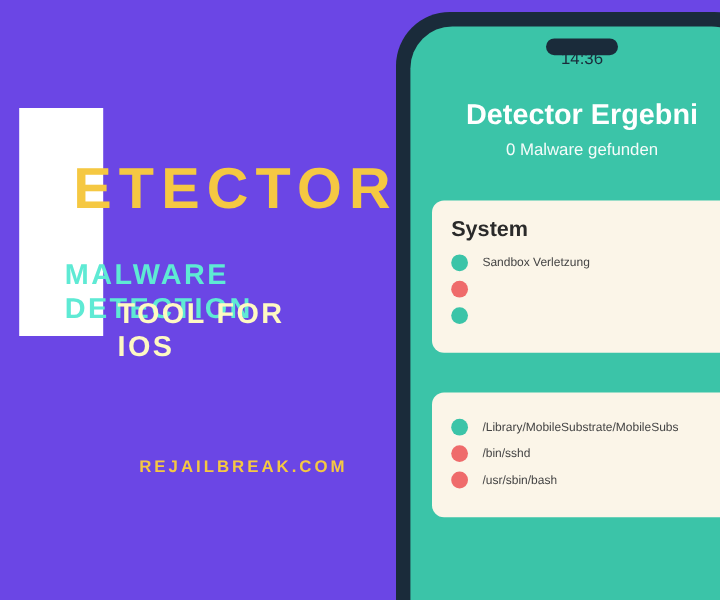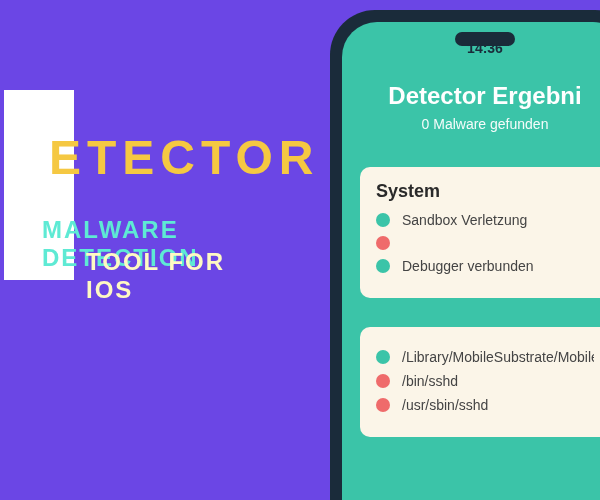--- a/index.html
+++ b/index.html
@@ -6,21 +6,21 @@
     body {
       width: 600px;
       height: 500px;
       background: #6b46e5;
       font-family: -apple-system, BlinkMacSystemFont, "Segoe UI", Arial, sans-serif;
       position: relative;
       overflow: hidden;
     }
     .left-panel {
       position: absolute;
-      left: 4px;
+      left: 16px;
       top: 0;
       width: 273px;
       height: 500px;
     }
     .white-box {
       position: absolute;
       left: 0;
       top: 90px;
       width: 70px;
       height: 190px;
@@ -94,21 +94,21 @@
       background: #1a2b3a;
       border-radius: 8px;
     }
     .status-time {
       position: absolute;
       top: 18px;
       left: 50%;
       transform: translateX(-50%);
       color: #1a2b3a;
       font-size: 14px;
-      font-weight: 700;
+      font-weight: 400;
     }
     .app-header {
       position: absolute;
       top: 60px;
       left: 0;
       width: 100%;
       text-align: center;
       padding: 0 18px;
     }
     .app-title {
@@ -146,34 +146,35 @@
     .dot {
       width: 14px;
       height: 14px;
       border-radius: 50%;
       margin-right: 12px;
       flex-shrink: 0;
     }
     .dot-green { background: #3bc4a8; }
     .dot-red { background: #ef6b6b; }
     .item-label {
-      font-size: 14px;
+      font-size: 10px;
       color: #444;
       white-space: nowrap;
       overflow: hidden;
     }
   </style>
 </head>
 <body>
 
 <div class="left-panel">
   <div class="white-box"></div>
   <div class="title-main">ETECTOR</div>
   <div class="subtitle1">MALWARE DETECTION</div>
   <div class="subtitle2">TOOL FOR IOS</div>
+  <div class="site-link">REJAILBREAK.COM</div>
 </div>
 
 <div class="phone">
   <div class="phone-screen">
     <div class="notch"></div>
     <div class="status-time">14:36</div>
 
     <div class="app-header">
       <div class="app-title">Detector Ergebni</div>
       <div class="app-subtitle">0 Malware gefunden</div>
@@ -183,33 +184,32 @@
       <div class="card-title">System</div>
       <div class="item-row">
         <span class="dot dot-green"></span>
         <span class="item-label">Sandbox Verletzung</span>
       </div>
       <div class="item-row">
         <span class="dot dot-red"></span>
       </div>
       <div class="item-row">
         <span class="dot dot-green"></span>
-        <span class="item-label">Debugger verbunden</span>
       </div>
     </div>
 
     <div class="card card-files">
       <div class="item-row">
         <span class="dot dot-green"></span>
         <span class="item-label">/Library/MobileSubstrate/MobileSubs</span>
       </div>
       <div class="item-row">
         <span class="dot dot-red"></span>
         <span class="item-label">/bin/sshd</span>
       </div>
       <div class="item-row">
         <span class="dot dot-red"></span>
-        <span class="item-label">/usr/sbin/sshd</span>
+        <span class="item-label">/usr/sbin/bash</span>
       </div>
     </div>
 
   </div>
 </div>
 
 </body></html>

